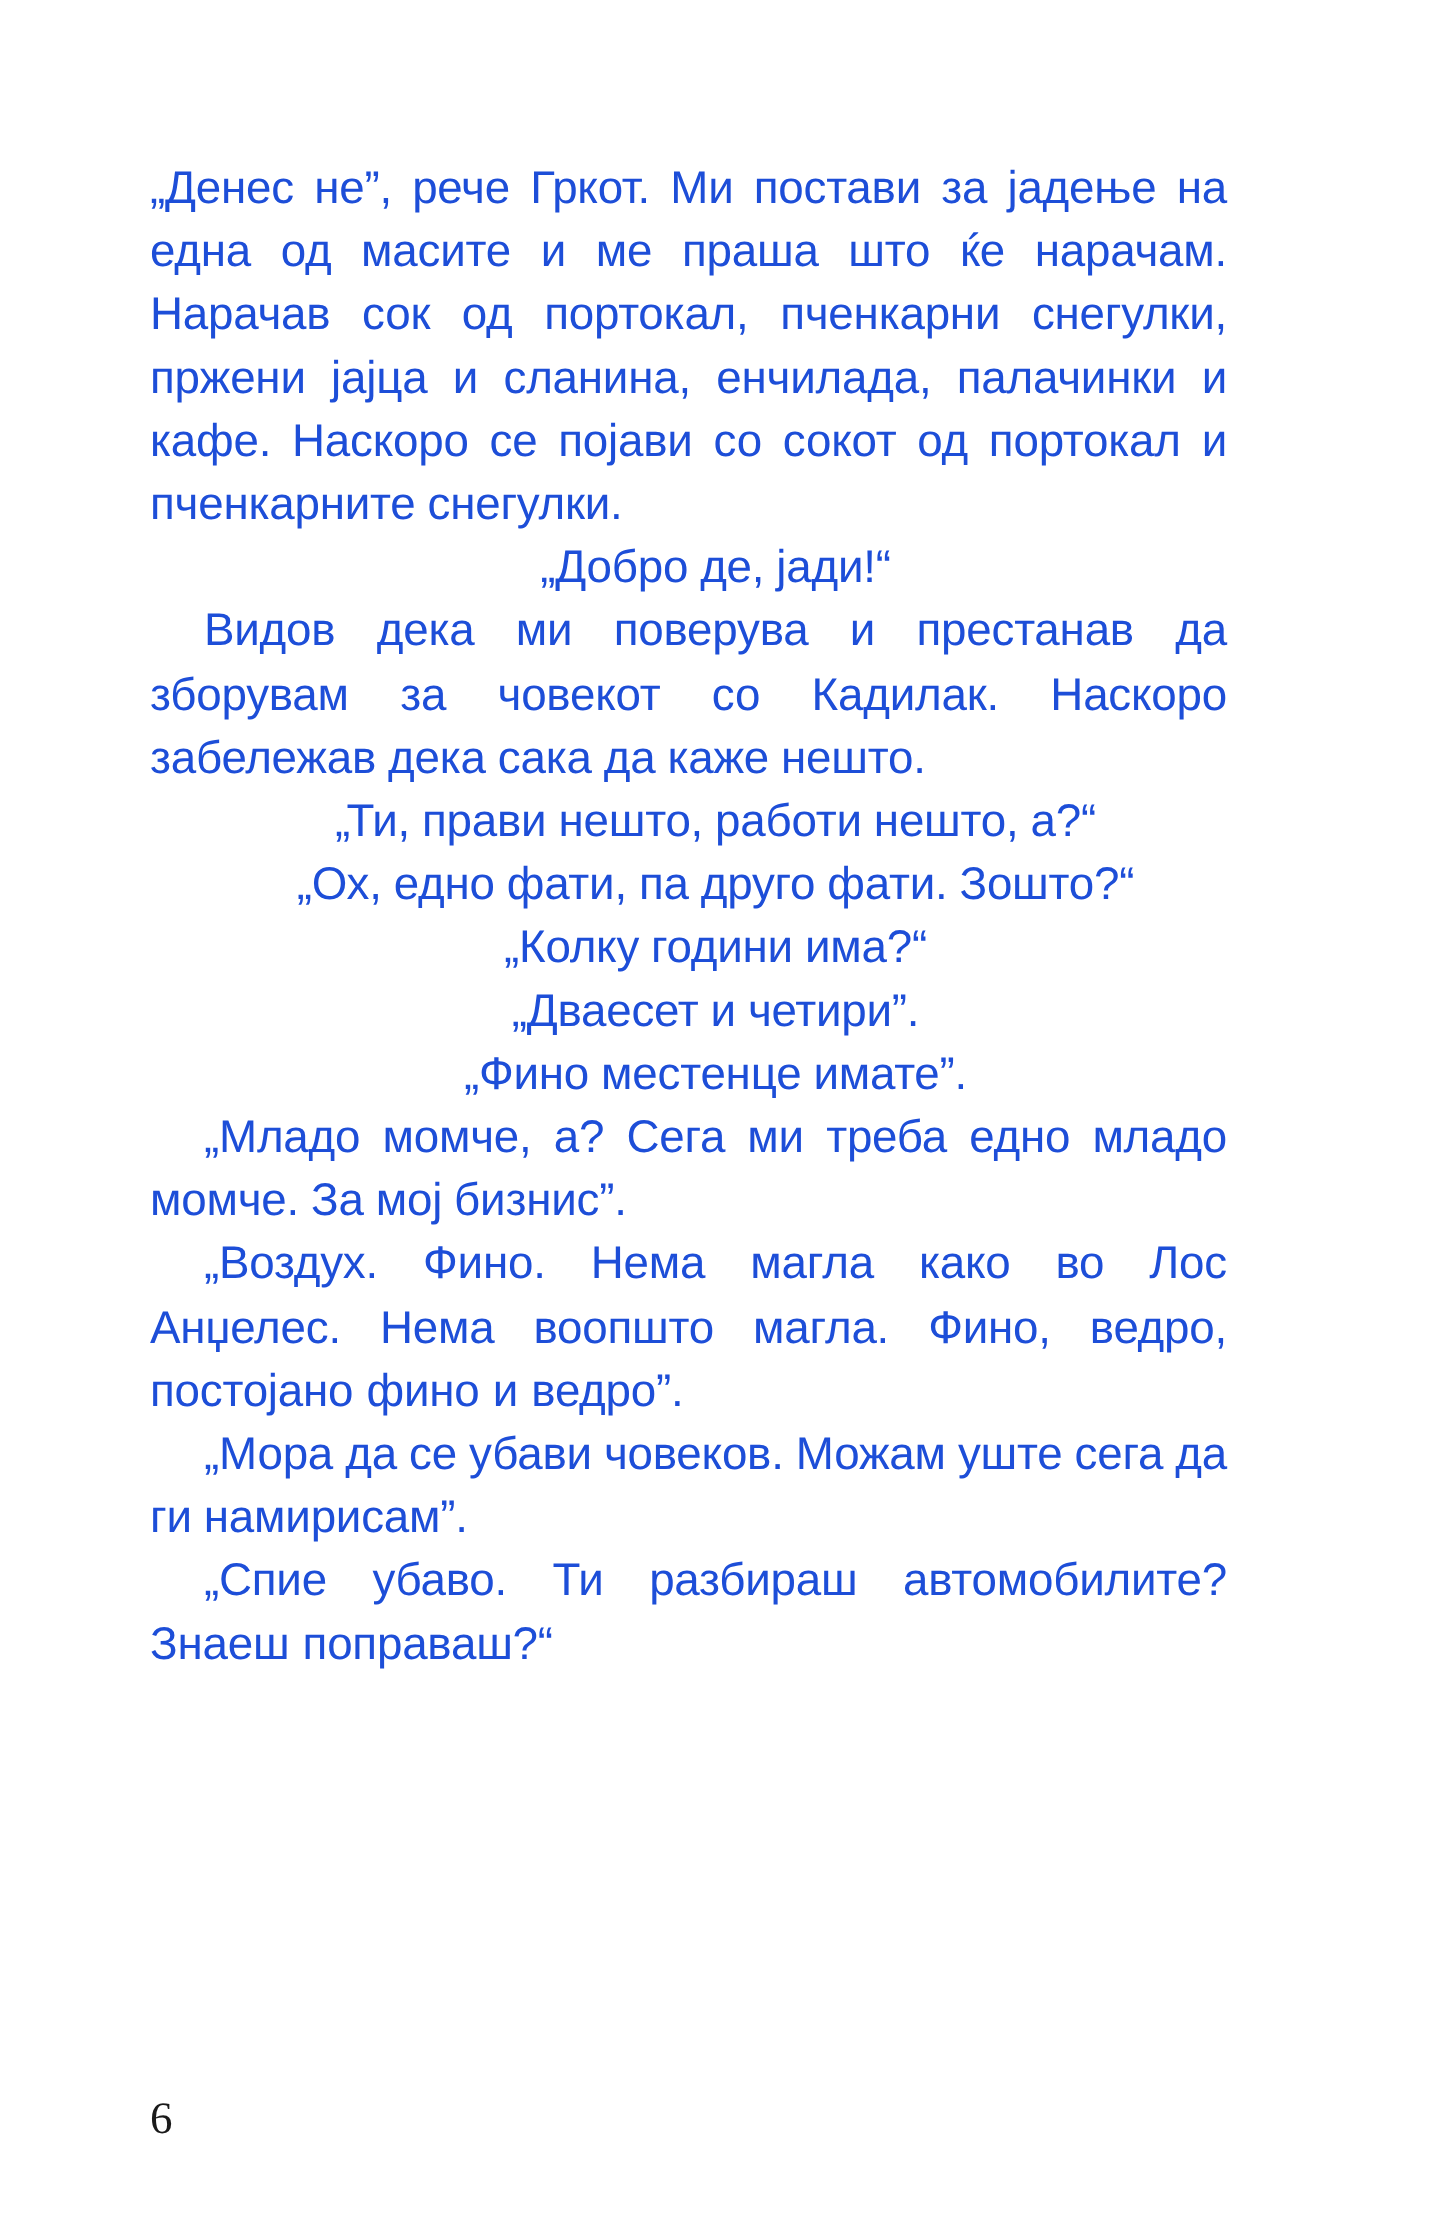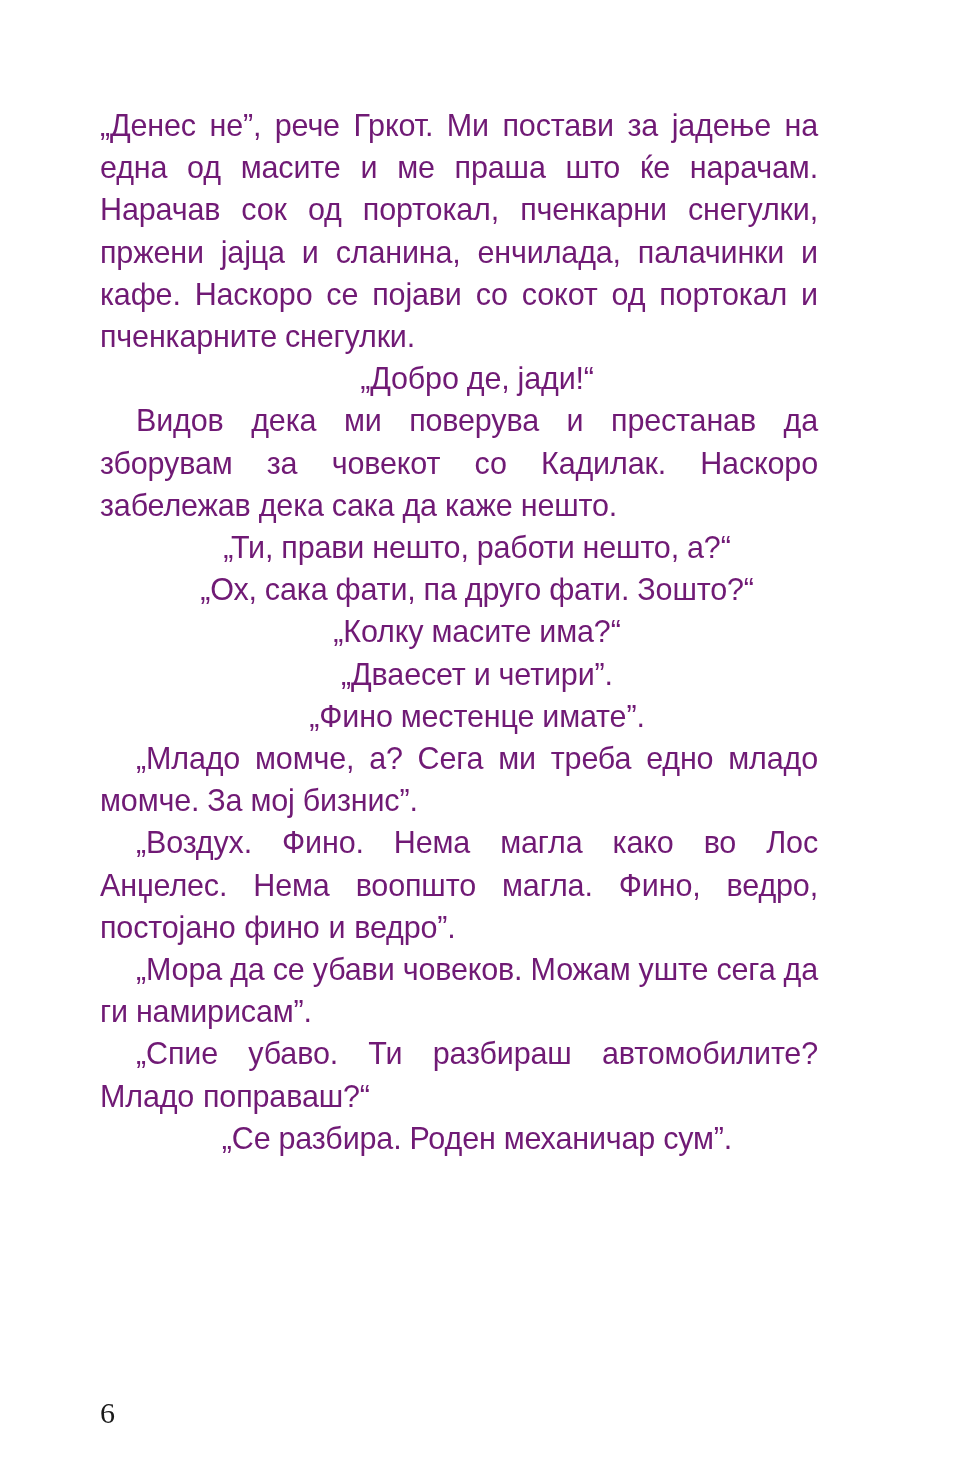--- a/index.html
+++ b/index.html
@@ -24,21 +24,21 @@
 
   .text-block {
     position: absolute;
     left: 100px;
     top: 104px;
     width: 718px;
   }
 
   .para {
     margin: 0;
-    color: #701a75;
+    color: #1d4ed8;
     font-size: 30.5px;
     line-height: 42.2px;
     text-align: justify;
     text-justify: inter-word;
     font-weight: 400;
     letter-spacing: -0.15px;
     word-spacing: -0.3px;
     -webkit-font-smoothing: antialiased;
     hyphens: none;
   }
@@ -83,35 +83,34 @@
 
     <p class="para no-indent">„Денес не”, рече Гркот. Ми постави за јадење на една од масите и ме праша што ќе нарачам. Нарачав сок од портокал, пченкарни снегулки, пржени јајца и сланина, енчилада, палачинки и кафе. Наскоро се појави со сокот од портокал и пченкарните снегулки.</p>
 
 
     <p class="para indent ragged">„Добро де, јади!“</p>
 
     <p class="para indent">Видов дека ми поверува и престанав да зборувам за човекот со Кадилак. Наскоро забележав дека сака да каже нешто.</p>
 
     <p class="para indent ragged">„Ти, прави нешто, работи нешто, а?“</p>
 
-    <p class="para indent ragged">„Ох, сака фати, па друго фати. Зошто?“</p>
+    <p class="para indent ragged">„Ох, едно фати, па друго фати. Зошто?“</p>
 
-    <p class="para indent ragged">„Колку масите има?“</p>
+    <p class="para indent ragged">„Колку години има?“</p>
 
     <p class="para indent ragged">„Дваесет и четири”.</p>
 
     <p class="para indent ragged">„Фино местенце имате”.</p>
 
     <p class="para indent">„Младо момче, а? Сега ми треба едно младо момче. За мој бизнис”.</p>
 
     <p class="para indent wide">„Воздух. Фино. Нема магла како во Лос Анџелес. Нема воопшто магла. Фино, ведро, постојано фино и ведро”.</p>
 
     <p class="para indent">„Мора да се убави човеков. Можам уште сега да ги намирисам”.</p>
 
-    <p class="para indent wide">„Спие убаво. Ти разбираш автомобилите? Младо поправаш?“</p>
+    <p class="para indent wide">„Спие убаво. Ти разбираш автомобилите? Знаеш поправаш?“</p>
 
-    <p class="para indent ragged">„Се разбира. Роден механичар сум”.</p>
 
   </div>
 
   <div class="page-number">6</div>
 
 </div>
 
 </body></html>

